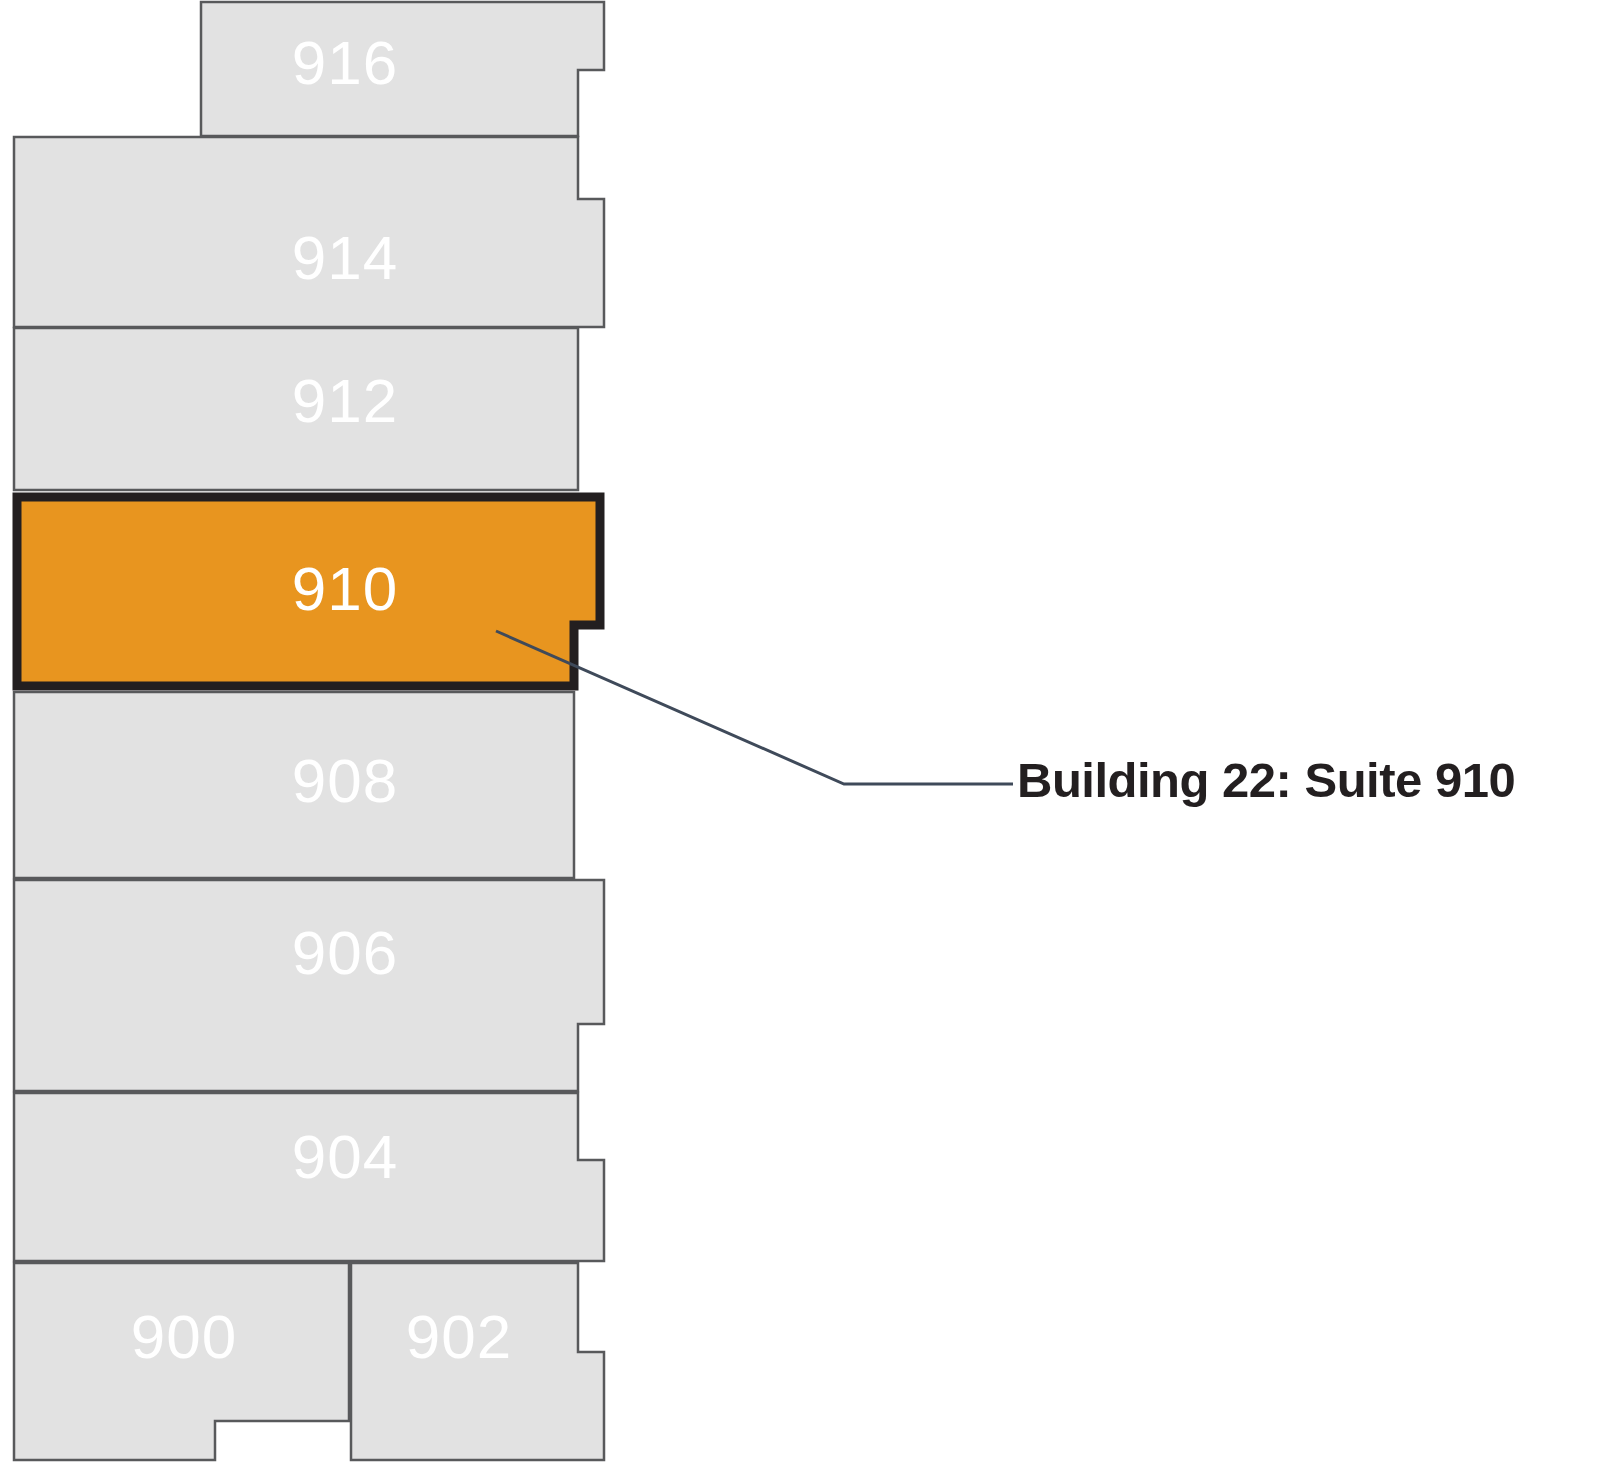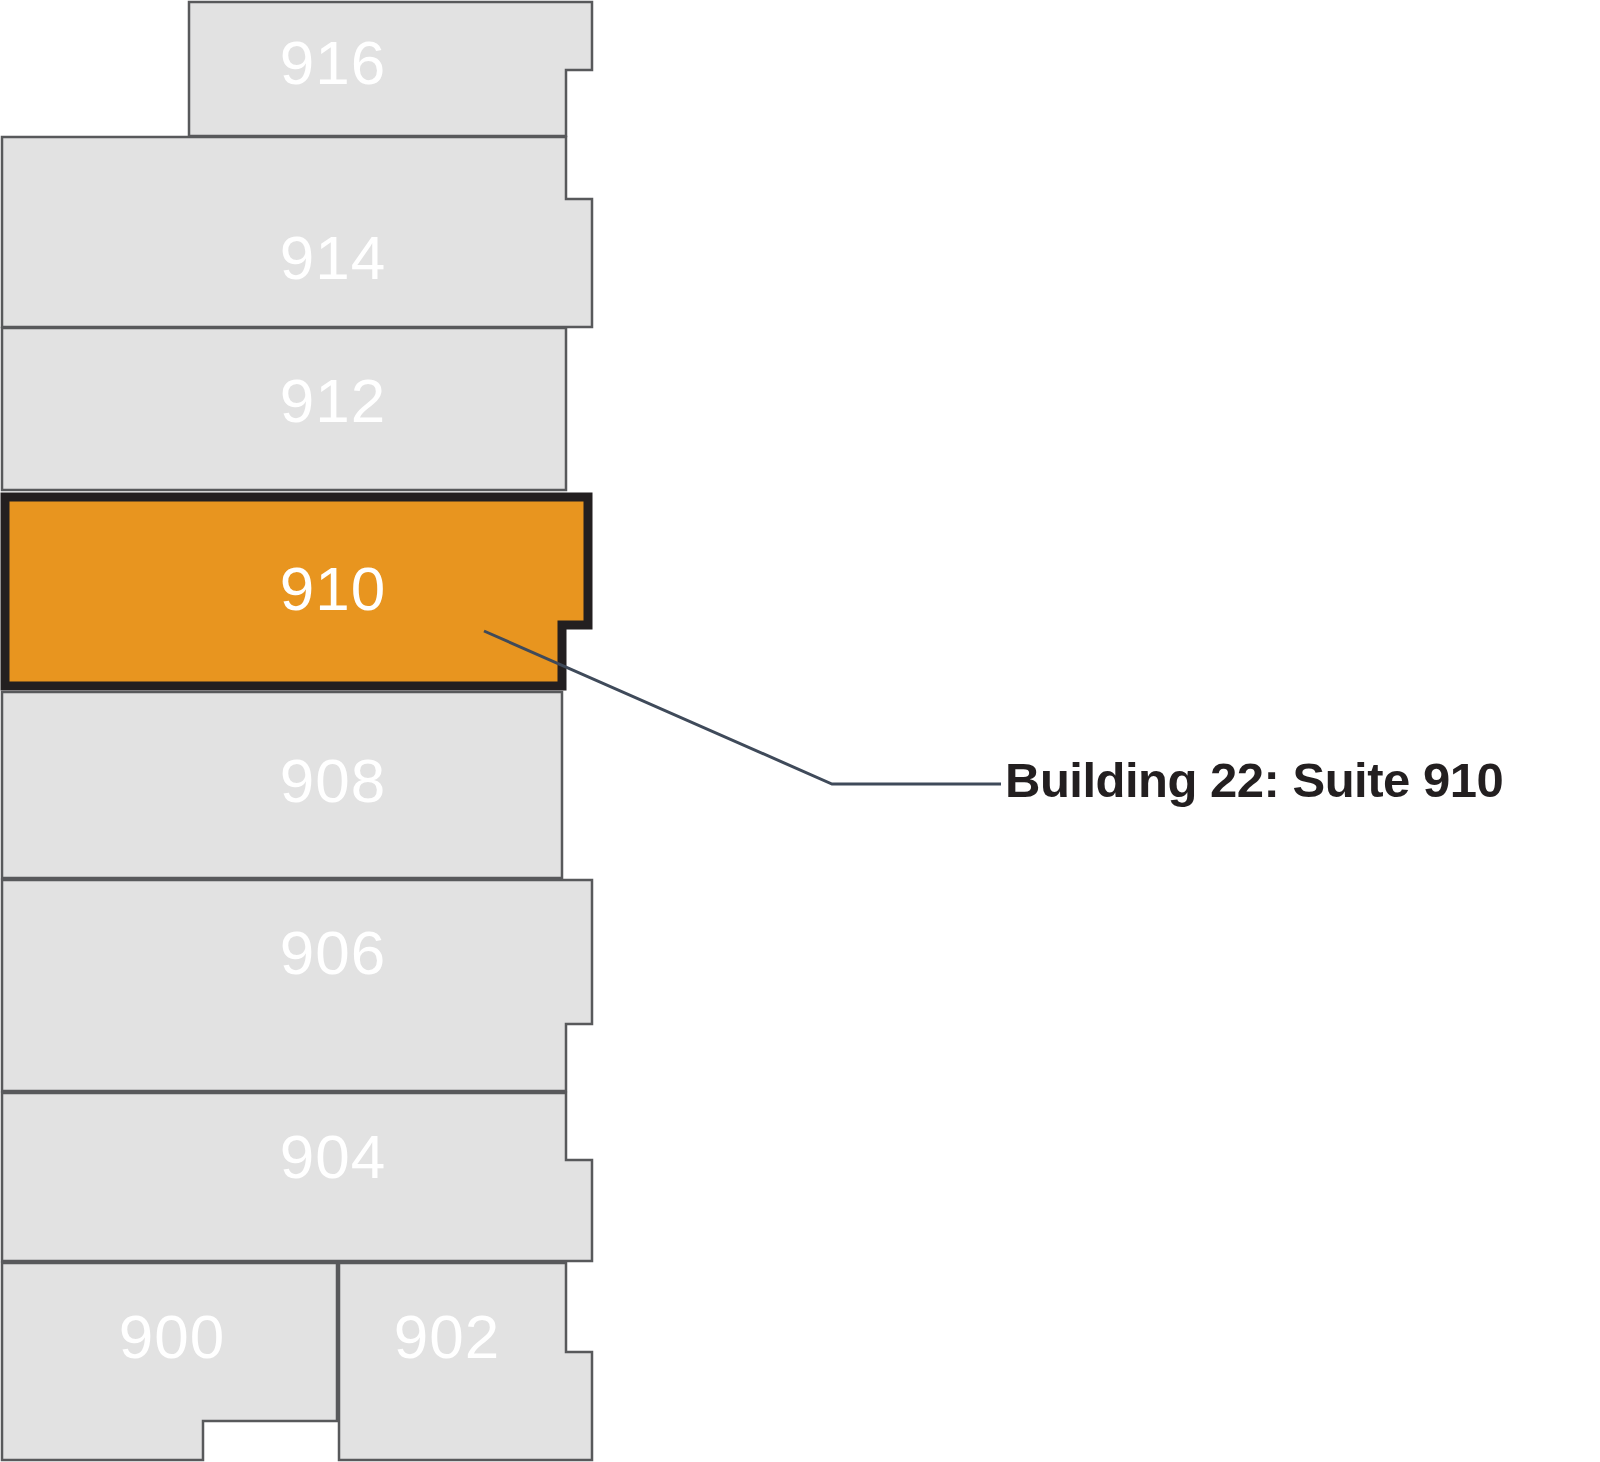--- a/index.html
+++ b/index.html
@@ -10,20 +10,21 @@
   body {
     width: 1600px;
     height: 1462px;
     font-family: "Liberation Sans", sans-serif;
     overflow: hidden;
   }
   #floorplan-root {
     position: relative;
     width: 1268px;
     height: 1462px;
+    padding-left: 12px;
   }
   svg#plan-svg {
     display: block;
     width: 1600px;
     height: 1462px;
   }
   .suite-shape {
     fill: #e2e2e2;
     stroke: #58595b;
     stroke-width: 2.5;

